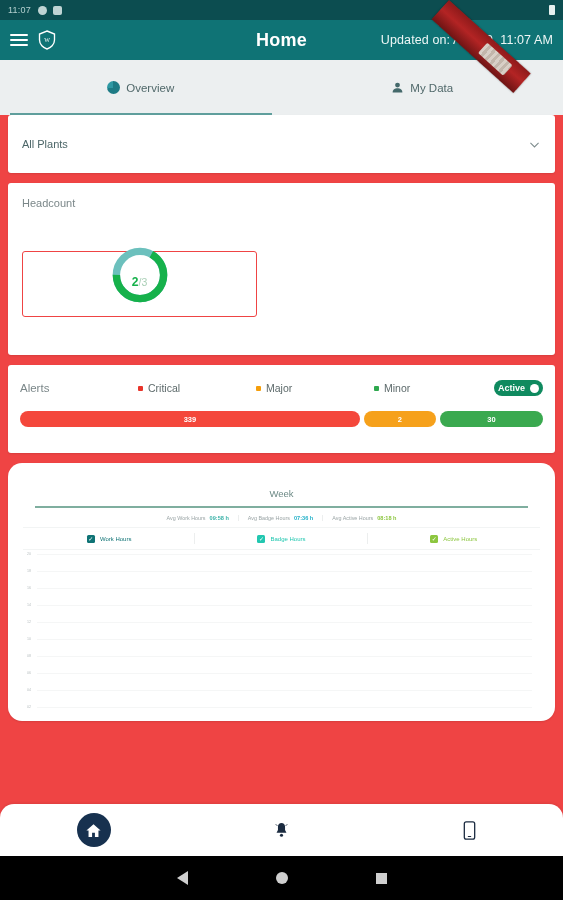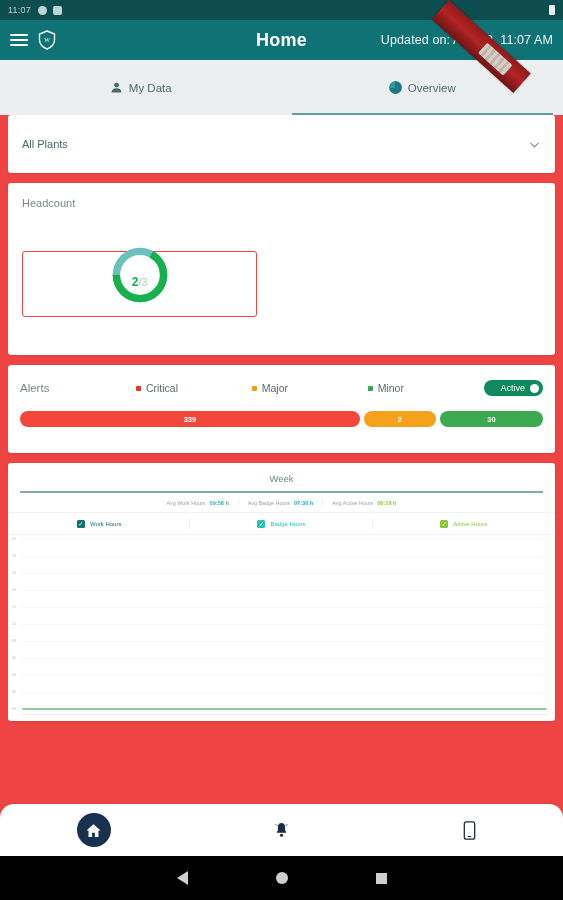--- a/index.html
+++ b/index.html
@@ -100,31 +100,31 @@
   .dc-num { color:#16b14b; font-weight: bold; font-size: 12px; }
   .dc-den { color:#a9cfb6; font-size: 10.5px; }
 
   
   .al-card { height: 88px; padding: 0 12px; position: relative; }
   .al-head { display:flex; align-items:center; height: 46px; }
   .al-title { font-size: 11.5px; color:#7b8789; width: 118px; }
   .al-leg { display:flex; align-items:center; gap:5px; font-size:10.5px; color:#5d6a6b; width:118px;}
   .al-sq { width:5px; height:5px; border-radius:1px; display:block;}
   .pill {
-    margin-left:auto; background:#0f8a5f; color:#fff; font-size:9px; font-weight:normal;
-    border-radius: 10px; padding: 3px 4px 3px 17px; display:flex; align-items:center; gap:5px;
+    margin-left:auto; background:#0f8a5f; color:#fff; font-size:9px; font-weight:bold;
+    border-radius: 10px; padding: 3px 4px 3px 4px; display:flex; align-items:center; gap:5px;
     cursor:pointer;
   }
   .pill .knob { width:9px; height:9px; border-radius:50%; background:#fff; display:block;}
   .al-bars { display:flex; gap:4px; height: 16px; }
   .bar { border-radius: 8px; display:flex; align-items:center; justify-content:center;
          color:#fff; font-size: 7.5px; font-weight:bold; }
 
   
-  .tr-card { height: 258px; padding: 0; overflow:hidden; }
+  .tr-card { height: 258px; padding: 15px; overflow:hidden;border-radius:14px; }
   .tr-tabs { display:flex; height: 30px; }
   .tr-tab { flex:1; display:flex; align-items:center; justify-content:center;
             font-size:9.5px; color:#6d8a86; position:relative; cursor:pointer;}
   .tr-tab.active::after{ content:""; position:absolute; left:12px; right:12px; bottom:0;
             height:1.6px; background:#7fae9f;}
   .tr-stats { display:flex; justify-content:center; align-items:center; gap:0;
               height: 20px; border-bottom:1px solid #f2f4f4;}
   .st { display:flex; align-items:center; gap:4px; padding: 0 9px; border-right:1px solid #eceeee;
         font-size: 5.4px; color:#9aa4a5; white-space:nowrap;}
   .st:last-child { border-right:none; }
@@ -188,30 +188,30 @@
     </div>
     <svg class="shield" viewBox="0 0 24 26">
       <path d="M12 1 L22 5 V13 C22 19 17 23.5 12 25 C7 23.5 2 19 2 13 V5 Z" fill="none" stroke="#ffffff" stroke-width="1.8"></path>
       <text x="12" y="16" font-size="8" fill="#ffffff" text-anchor="middle" font-family="Liberation Serif, serif">W</text>
     </svg>
     <div class="app-title">Home</div>
     <div class="updated">Updated on: Aug 09, 11:07 AM</div>
   </div>
 
   <div class="toptabs">
+    <div class="ttab active">
+      <span class="ic-pie"></span>
+      <span class="tlabel">Overview</span>
+    </div>
     <div class="ttab">
       <svg class="ic-person" viewBox="0 0 16 16">
         <circle cx="8" cy="5" r="3" fill="#44696b"></circle>
         <path d="M2 14 C2 10.3 5 9 8 9 C11 9 14 10.3 14 14 Z" fill="#44696b"></path>
       </svg>
       <span class="tlabel">My Data</span>
-    </div>
-    <div class="ttab active">
-      <span class="ic-pie"></span>
-      <span class="tlabel">Overview</span>
     </div>
   </div>
 
   <div class="card select-card">
     <span class="select-val">All Plants</span>
     <svg class="chev" viewBox="0 0 16 16">
       <path d="M3 6 L8 11 L13 6" fill="none" stroke="#7e8c8d" stroke-width="1.3"></path>
     </svg>
   </div>
 

